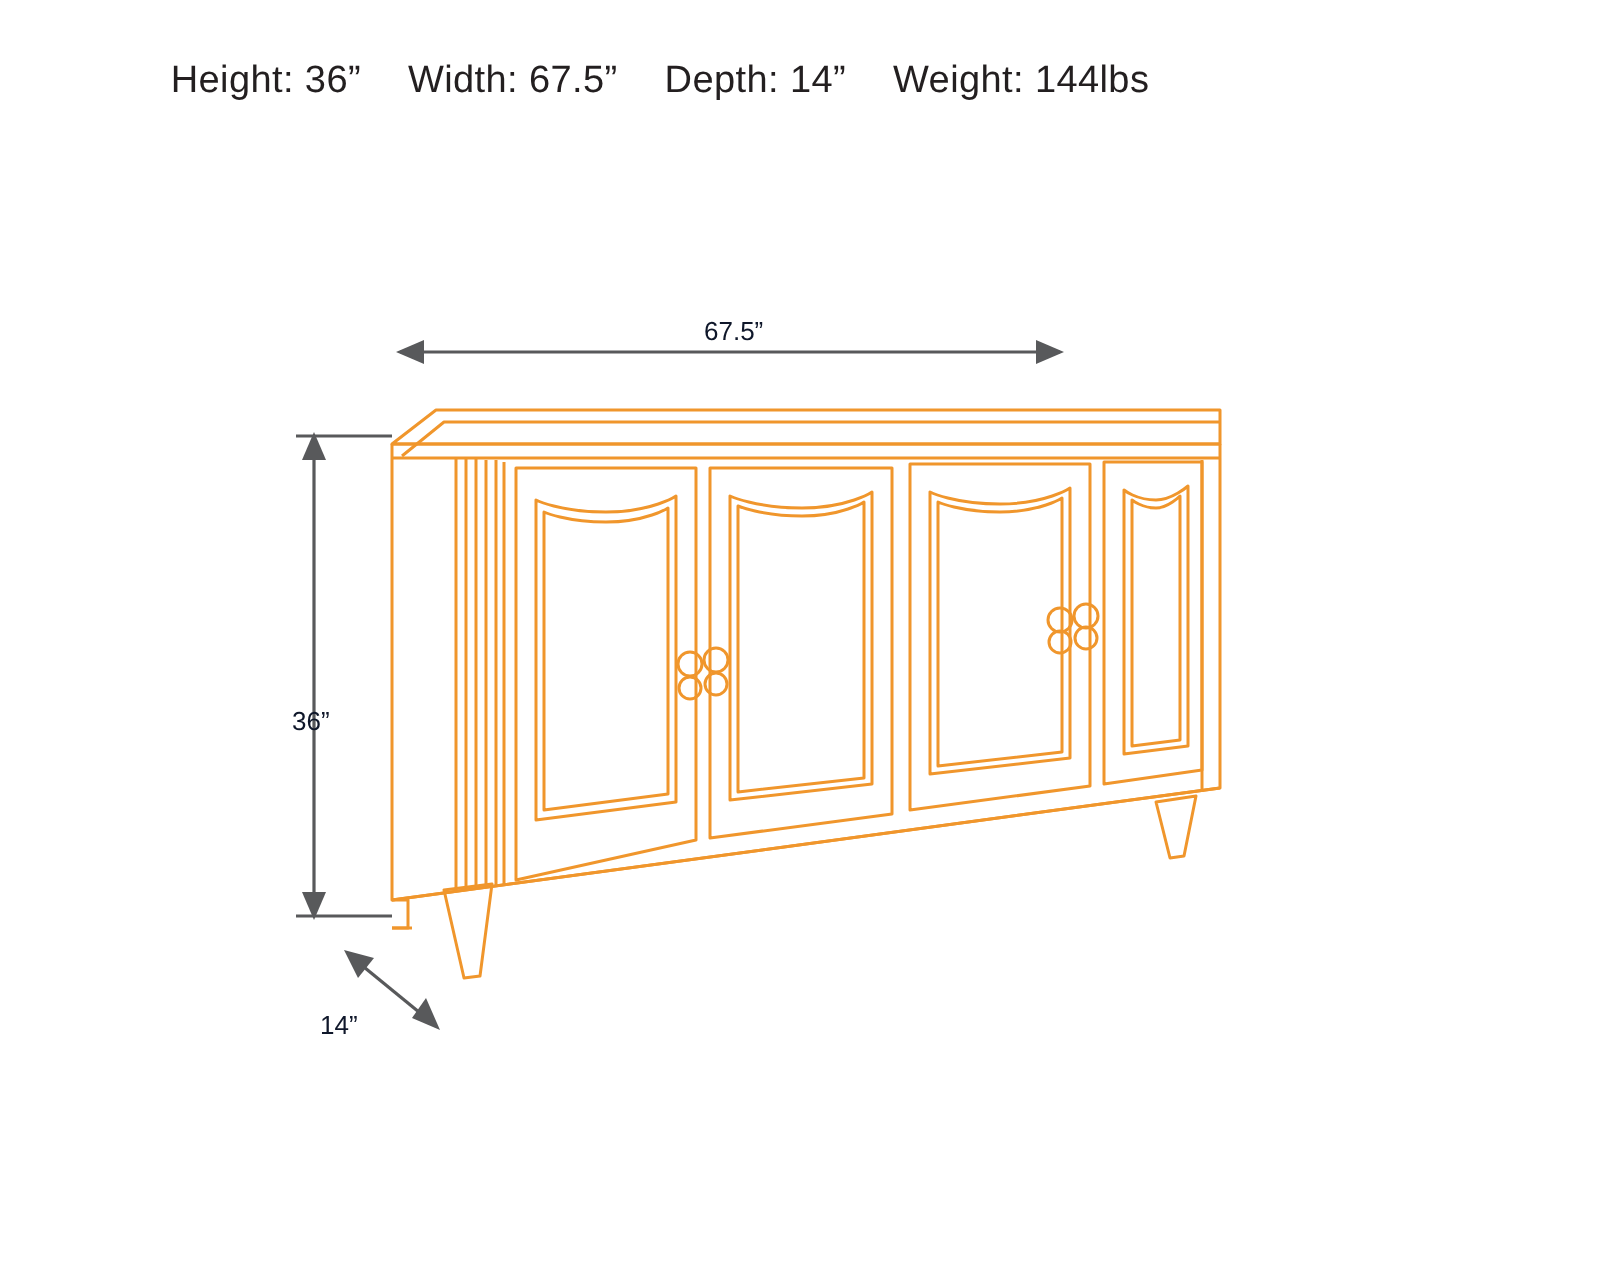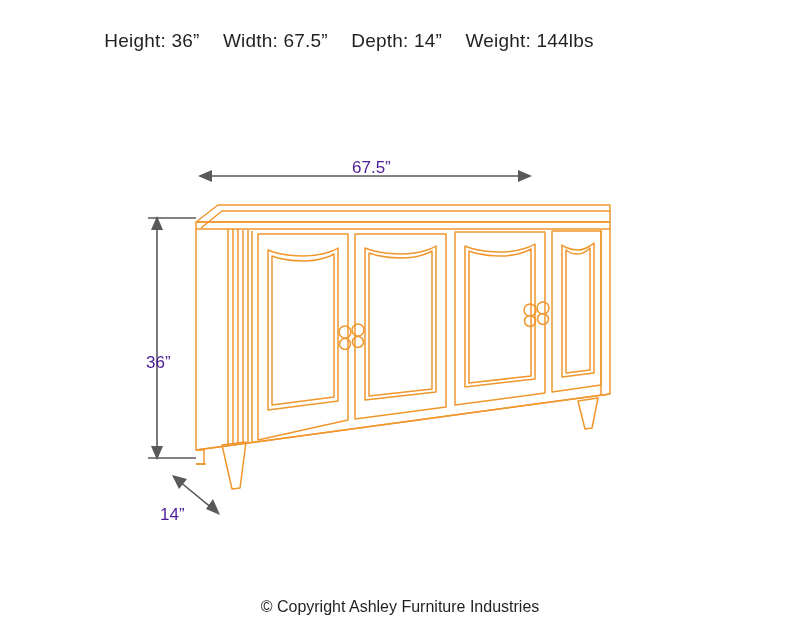--- a/index.html
+++ b/index.html
@@ -23,21 +23,20 @@
   #specs-line {
     position: absolute;
     top: 30px;
     left: 0;
     width: 660px;
     text-align: center;
     font-size: 19px;
     letter-spacing: 0.2px;
     color: #231f20;
     white-space: nowrap;
-    padding-left: 19px;
   }
   #specs-line .spec {
     display: inline-block;
     margin: 0 9px;
   }
   #copyright {
     position: absolute;
     top: 598px;
     left: 0;
     width: 800px;
@@ -45,22 +44,22 @@
     font-size: 16px;
     color: #231f20;
   }
   #diagram {
     position: absolute;
     top: 0;
     left: 0;
   }
   .dim-label {
     position: absolute;
-    font-size: 17px;
-    color: #4c1d95;
+    font-size: 13px;
+    color: #0f172a;
     white-space: nowrap;
   }
   #label-width  { top: 158px; left: 352px; }
   #label-height { top: 320px; left: 146px; margin-top: 33px; }
   #label-depth  { top: 505px; left: 160px; }
 </style>
 </head>
 <body>
 
 <div id="page">
@@ -158,14 +157,13 @@
         <polygon points="578,401 598,398 592,428 585,429"></polygon>
         <line x1="196" y1="464" x2="206" y2="464"></line>
       </g>
     </g>
   </svg>
 
   <div class="dim-label" id="label-width">67.5”</div>
   <div class="dim-label" id="label-height">36”</div>
   <div class="dim-label" id="label-depth">14”</div>
 
-  <div id="copyright">© Copyright Ashley Furniture Industries</div>
 </div>
 
 </body></html>

